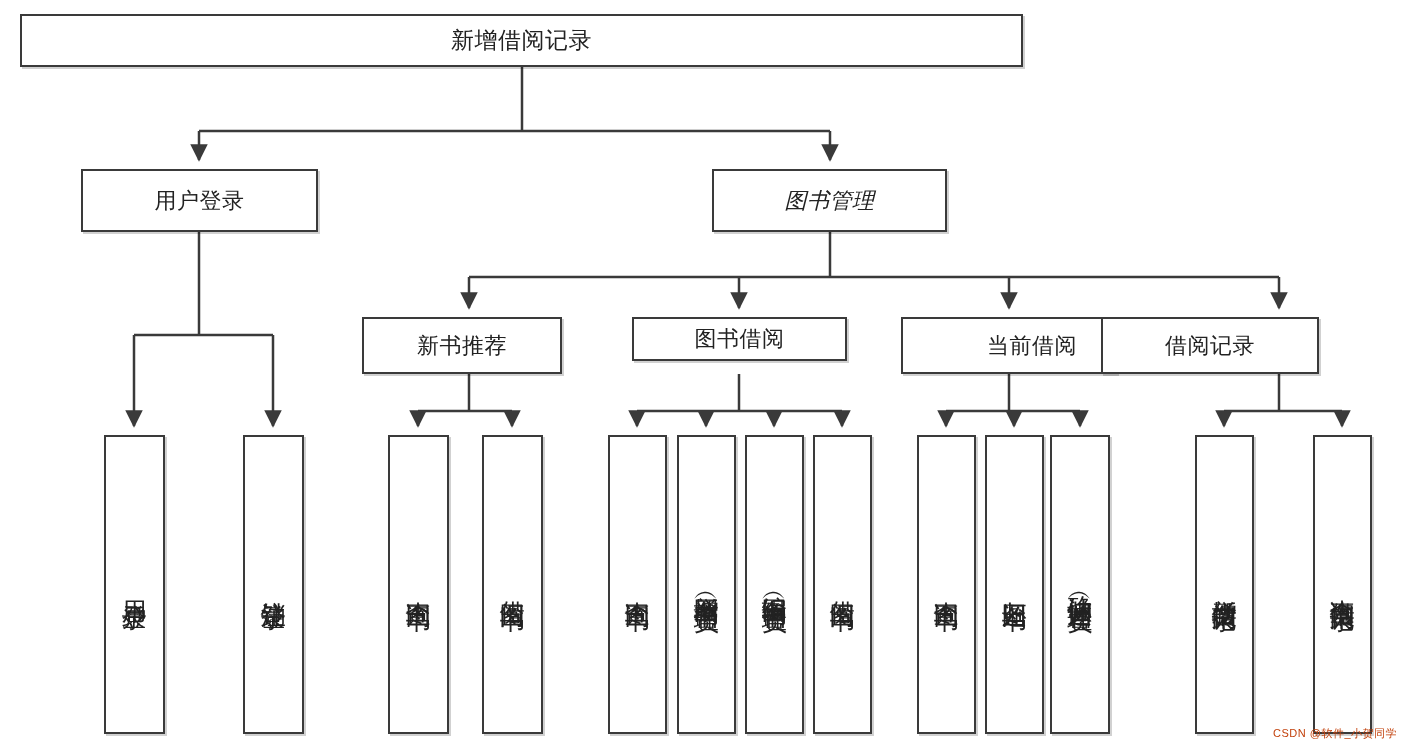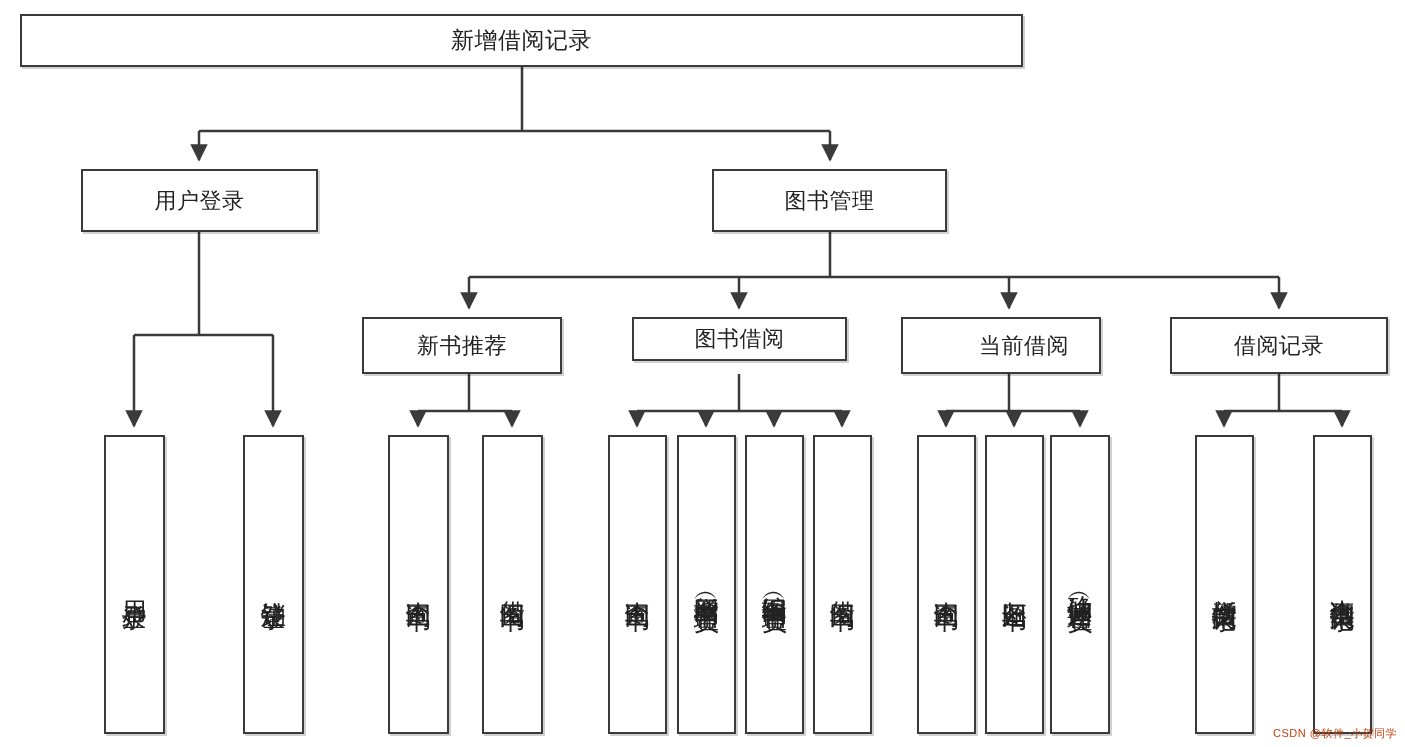--- a/index.html
+++ b/index.html
@@ -128,34 +128,34 @@
     </g>
   </svg>
 
   <div class="node n-root" style="left:20px; top:14px; width:1003px; height:53px;">
     <span class="label">新增借阅记录</span>
   </div>
 
   <div class="node n-h" style="left:81px; top:169px; width:237px; height:63px;">
     <span class="label">用户登录</span>
   </div>
-  <div class="node n-h" style="left:712px; top:169px; width:235px; height:63px;">
+  <div class="node n-h" style="left:712px; top:169px; width:235px; height:63px;font-style:italic;">
     <span class="label">图书管理</span>
   </div>
 
   <div class="node n-h" style="left:362px; top:317px; width:200px; height:57px;">
     <span class="label">新书推荐</span>
   </div>
   <div class="node n-h" style="left:632px; top:317px; width:215px; height:44px;">
     <span class="label">图书借阅</span>
   </div>
-  <div class="node n-h" style="left:901px; top:317px; width:200px; height:57px;padding-left:46px;">
+  <div class="node n-h" style="left:901px; top:317px; width:216px; height:57px;padding-left:46px;">
     <span class="label">当前借阅</span>
   </div>
-  <div class="node n-h" style="left:1170px; top:317px; width:218px; height:57px;">
+  <div class="node n-h" style="left:1101px; top:317px; width:218px; height:57px;">
     <span class="label">借阅记录</span>
   </div>
 
   <div class="node n-leaf" style="left:104px; top:435px; width:61px; height:299px;">
     <span class="label">用户登录</span>
   </div>
   <div class="node n-leaf" style="left:243px; top:435px; width:61px; height:299px;">
     <span class="label">注销登录</span>
   </div>
   <div class="node n-leaf" style="left:388px; top:435px; width:61px; height:299px;">

